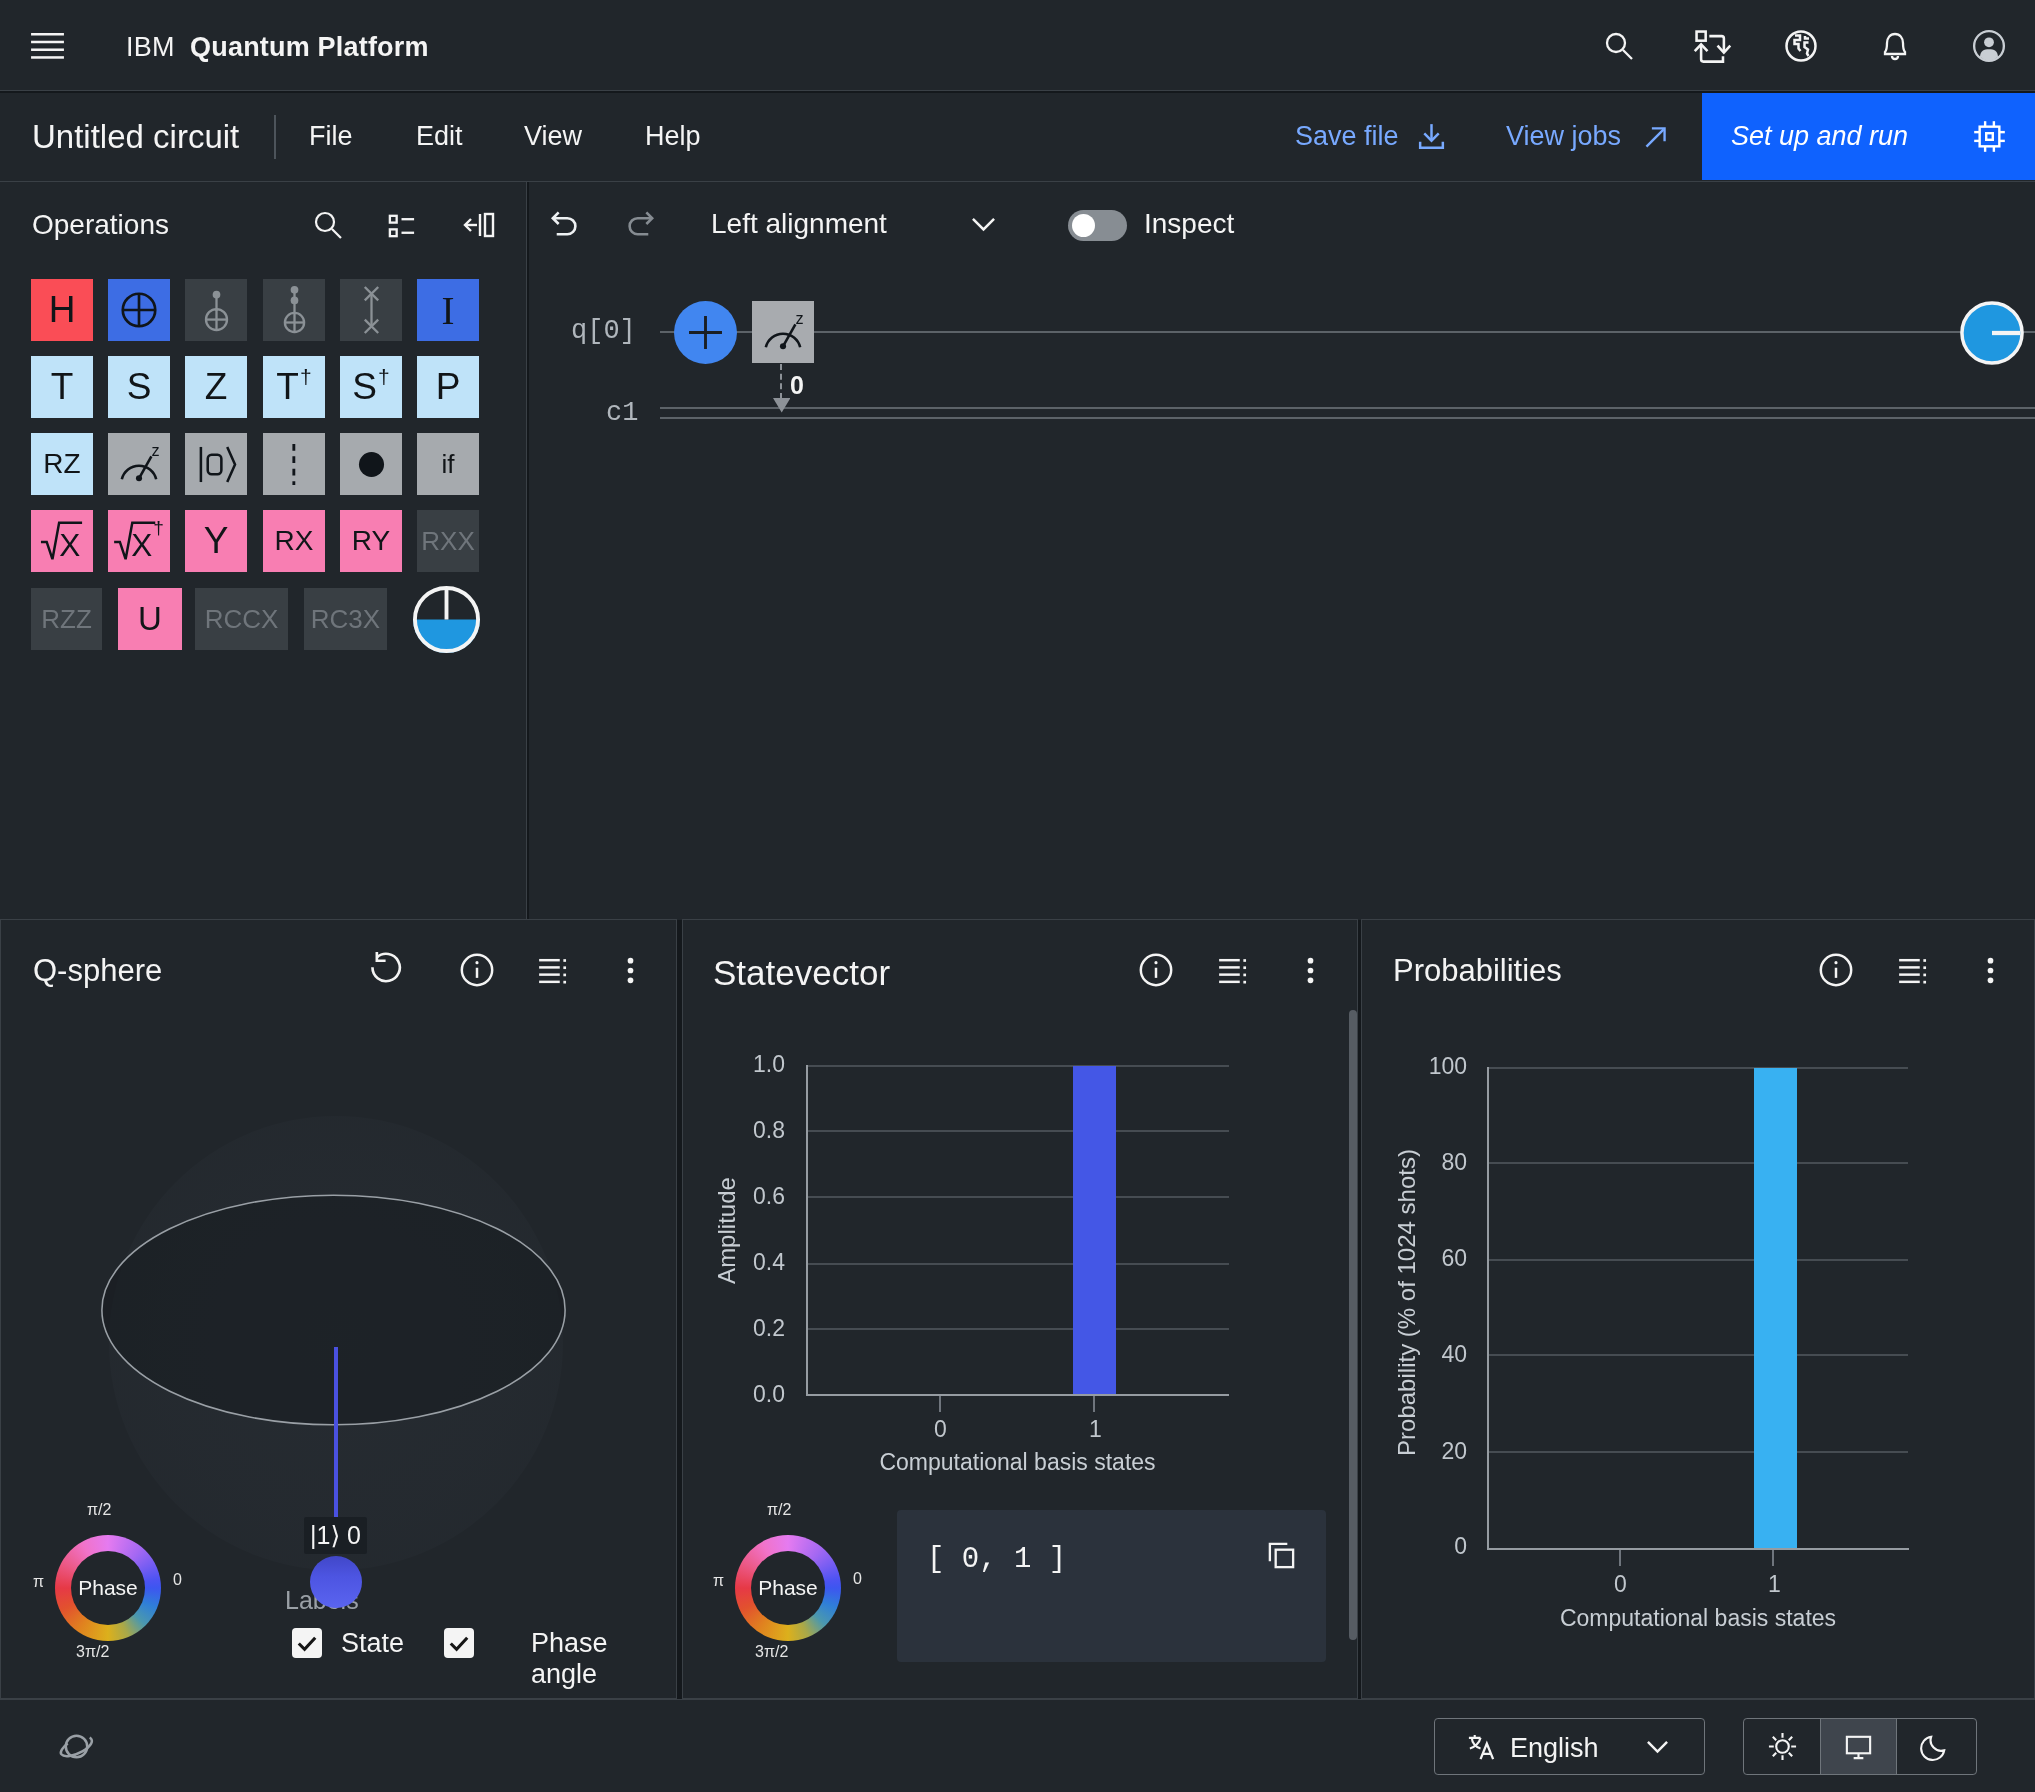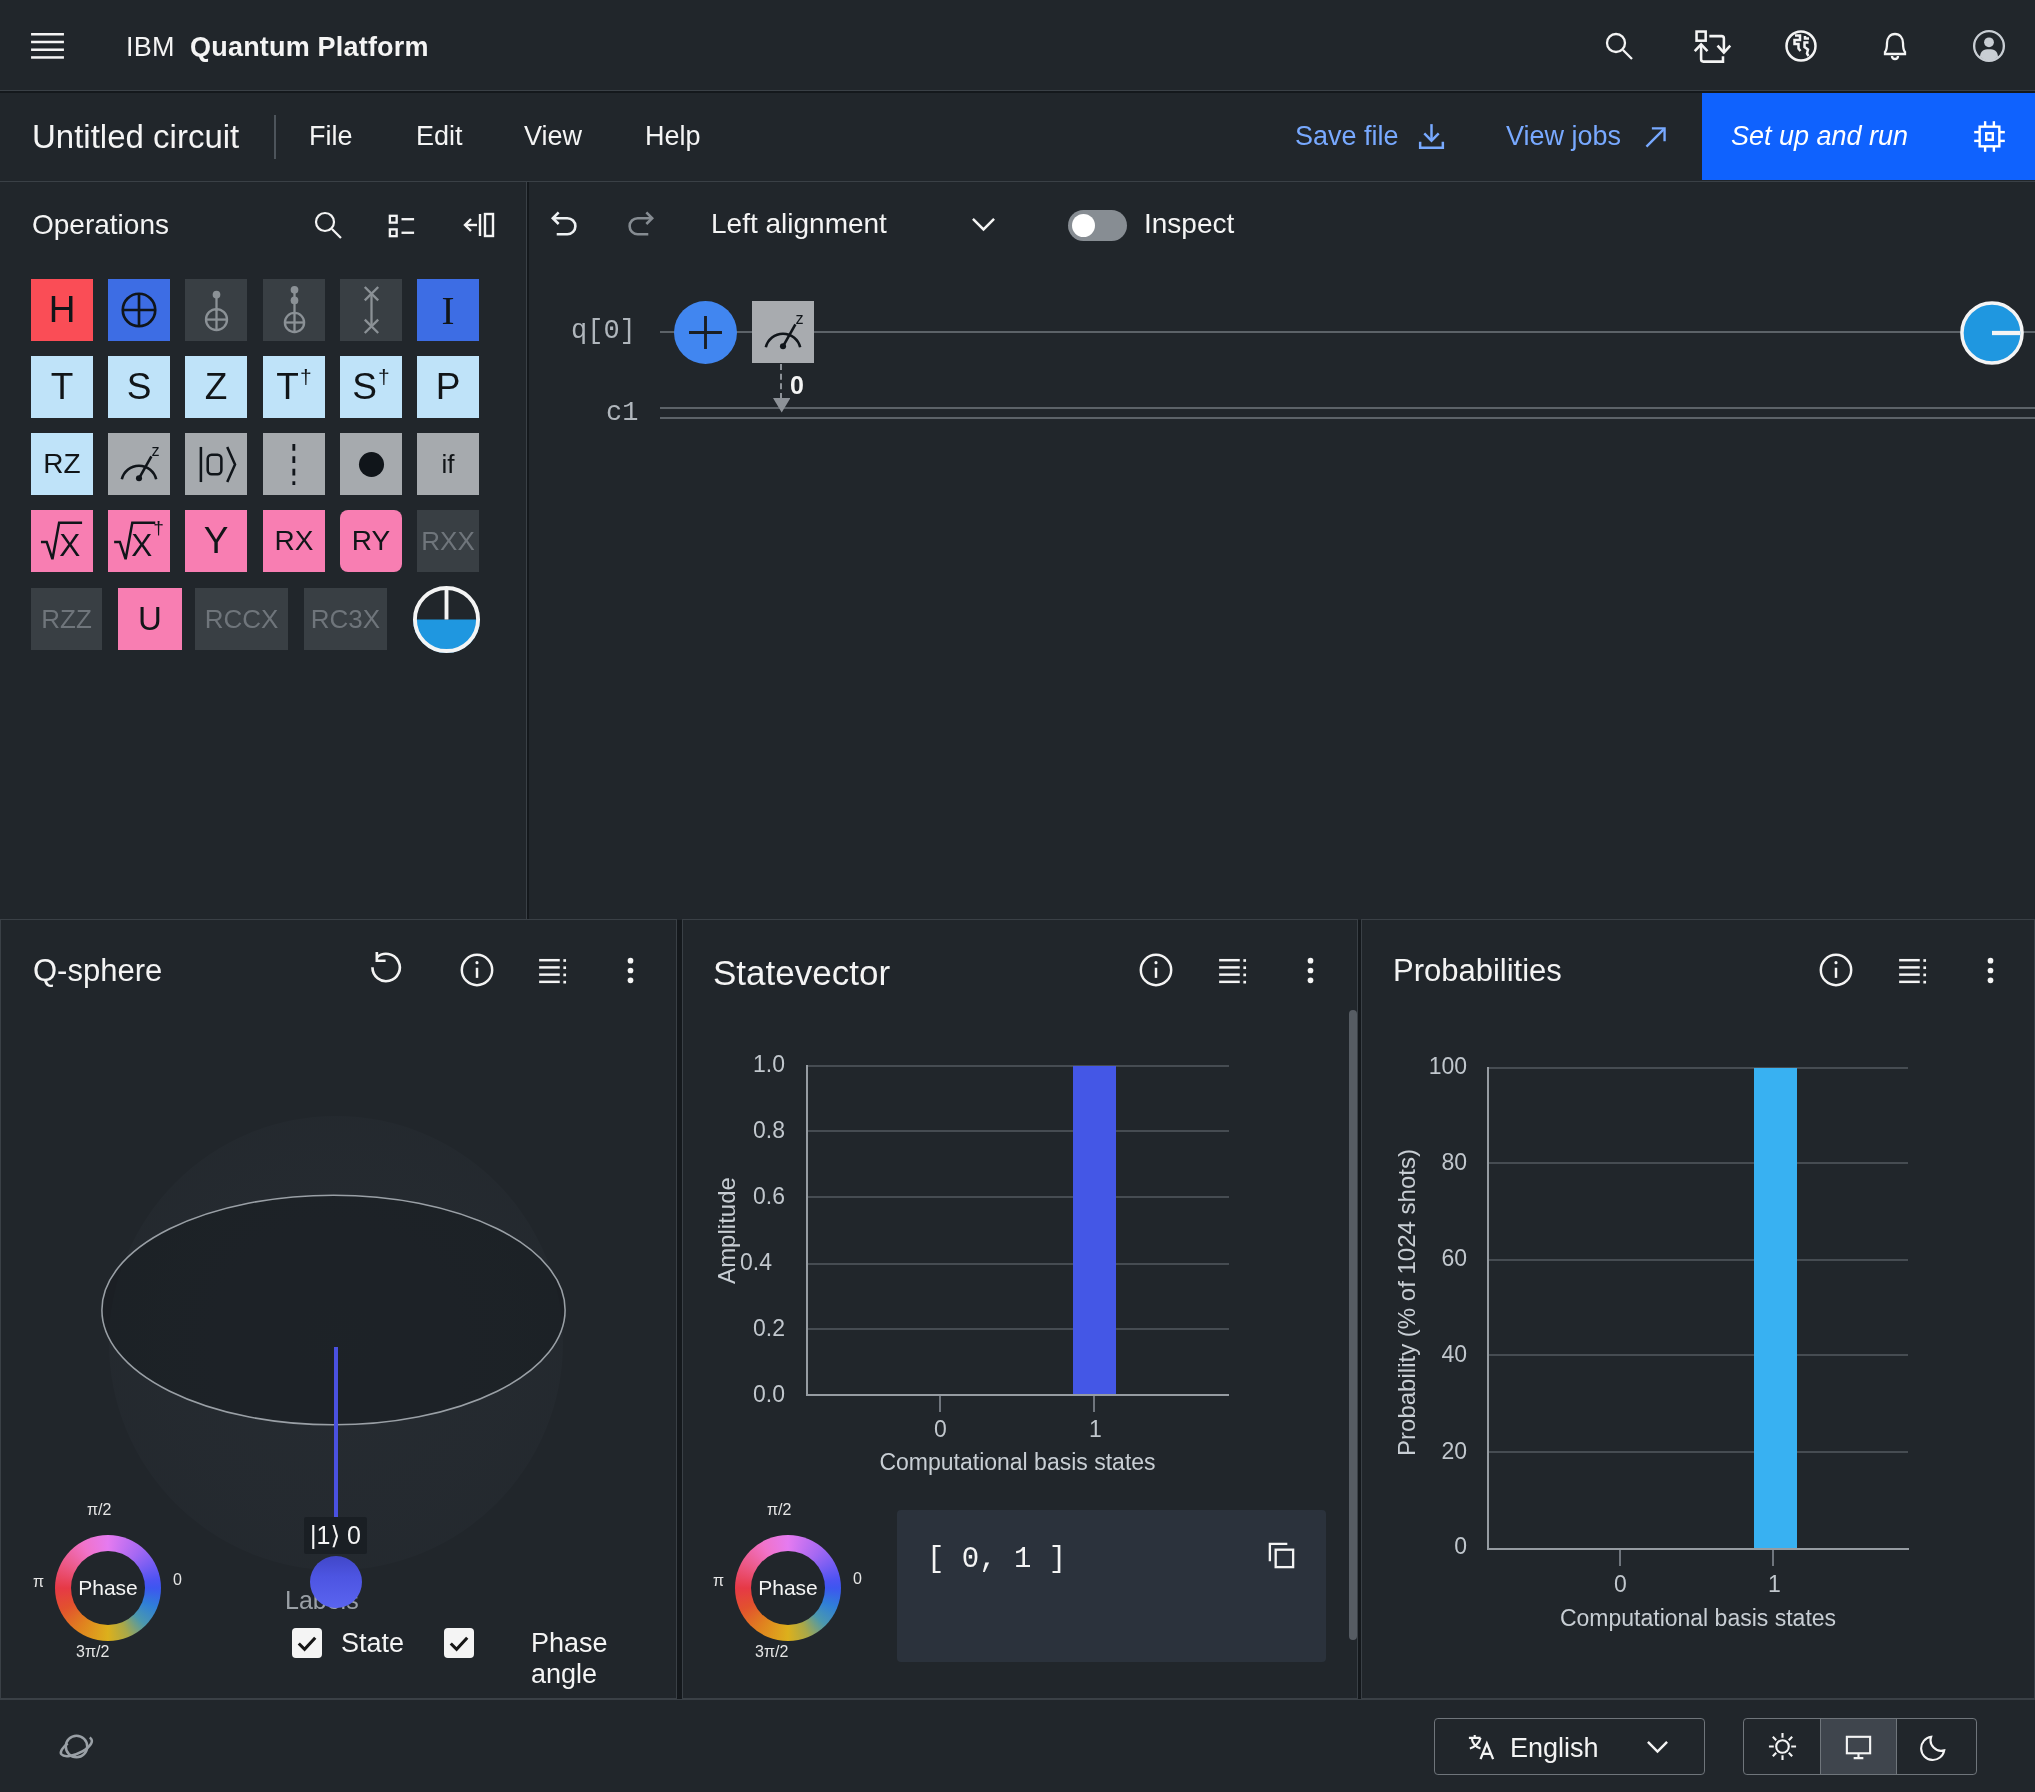--- a/index.html
+++ b/index.html
@@ -235,21 +235,21 @@
   </div>
   <div class="gate g-pink" style="left:108px;top:328px;">
     <svg width="52" height="44" viewBox="0 0 54 46" fill="none" stroke="#10151a" stroke-width="2.6" style="font-size:38px">
         <polyline points="1,24 7,24 13,42 20,4 44,4"></polyline>
         <text x="19" y="39" font-size="33" fill="#10151a" stroke="none" font-family="Liberation Sans">X</text>
         <text x="42" y="16" font-size="20" fill="#10151a" stroke="none" font-family="Liberation Sans">†</text>
       </svg>
   </div>
   <div class="gate g-pink" style="left:185px;top:328px;">Y</div>
   <div class="gate g-pink" style="left:263px;top:328px;font-size:28px;">RX</div>
-  <div class="gate g-pink" style="left:340px;top:328px;font-size:28px;border-radius:8px;">RY</div>
+  <div class="gate g-pink" style="left:340px;top:328px;font-size:28px;">RY</div>
   <div class="gate g-dis" style="left:417px;top:328px;font-size:26px;">RXX</div>
 
   <div class="gate g-dis" style="left:31px;top:406px;width:71px;font-size:26px;">RZZ</div>
   <div class="gate g-pink" style="left:118px;top:406px;width:64px;font-size:33px;">U</div>
   <div class="gate g-dis" style="left:195px;top:406px;width:93px;font-size:26px;">RCCX</div>
   <div class="gate g-dis" style="left:304px;top:406px;width:83px;font-size:26px;">RC3X</div>
   <svg class="abs" style="left:413px;top:404px" width="67" height="67" viewBox="0 0 69 69">
     <path d="M34.5 34.5 L69 34.5 A34.5 34.5 0 0 1 0 34.5 Z" transform="rotate(0 34.5 34.5)" fill="#1f97e0"></path>
     <circle cx="34.5" cy="34.5" r="32.5" fill="none" stroke="#f4f4f4" stroke-width="4"></circle>
     <line x1="34.5" y1="34.5" x2="34.5" y2="2" stroke="#f4f4f4" stroke-width="4"></line>
@@ -391,21 +391,21 @@
     <circle cx="16" cy="7" r="2.6"></circle>
       <circle cx="16" cy="16" r="2.6"></circle>
       <circle cx="16" cy="25" r="2.6"></circle>
   </svg>
 
   <div class="abs" style="left:-101px;top:296px;width:290px;height:29px;font-size:24px;color:#c8ced4;text-align:center;transform:rotate(-90deg);">Amplitude</div>
 
   <div class="ticklab" style="left:44px;top:131px;width:58px;">1.0</div>
   <div class="ticklab" style="left:44px;top:197px;width:58px;">0.8</div>
   <div class="ticklab" style="left:44px;top:263px;width:58px;">0.6</div>
-  <div class="ticklab" style="left:44px;top:329px;width:58px;text-align:center;">0.4</div>
+  <div class="ticklab" style="left:44px;top:329px;width:58px;">0.4</div>
   <div class="ticklab" style="left:44px;top:395px;width:58px;">0.2</div>
   <div class="ticklab" style="left:44px;top:461px;width:58px;">0.0</div>
 
   <div class="gridline" style="left:125px;top:145px;width:421px;"></div>
   <div class="gridline" style="left:125px;top:210px;width:421px;"></div>
   <div class="gridline" style="left:125px;top:276px;width:421px;"></div>
   <div class="gridline" style="left:125px;top:343px;width:421px;"></div>
   <div class="gridline" style="left:125px;top:408px;width:421px;"></div>
 
   <div class="abs" style="left:123px;top:145px;width:1.9px;height:331px;background:#969ca2;"></div>

